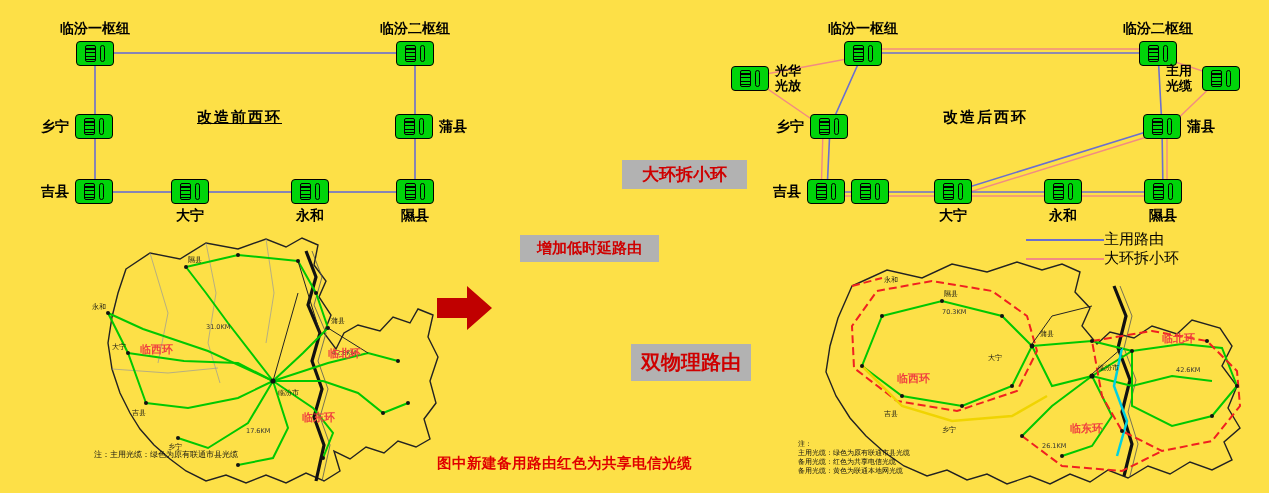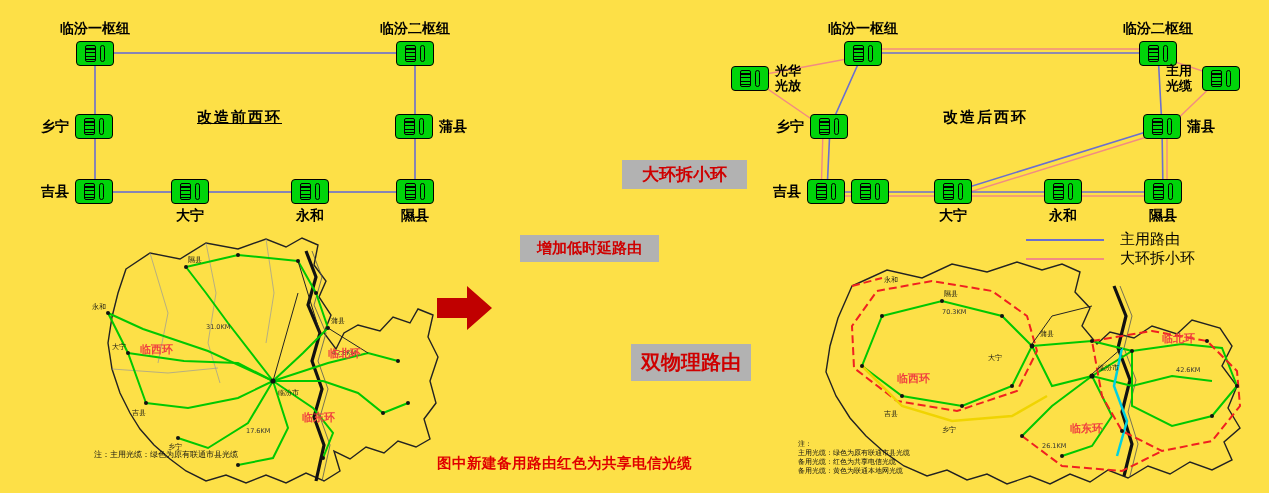--- a/index.html
+++ b/index.html
@@ -16,21 +16,21 @@
 
   .ne-icon { width:38px; height:25px; background:#00d40a; border:1.6px solid #000; border-radius:4px;
              display:flex; align-items:center; justify-content:center; gap:4px; flex:none; }
   .ne-icon .ladder { width:11px; height:17px; border:1.4px solid #000; border-radius:2px;
              background:repeating-linear-gradient(to bottom, transparent 0 2.4px, #000 2.4px 3.6px); }
   .ne-icon .bar { width:5px; height:17px; border:1.4px solid #000; border-radius:3px; }
 
   .ring-title { position:absolute; font-weight:bold; font-size:15px; letter-spacing:2px; color:#000; }
 
   .legend { position:absolute; font-size:15px; color:#000; }
-  .legend .lrow { display:flex; align-items:center; gap:16px; height:19px; }
+  .legend .lrow { display:flex; align-items:center; gap:0; height:19px; }
   .legend .swatch { width:78px; height:0; border-top:2px solid; }
 
   .tag { position:absolute; background:#b2b2b2; color:#cf0000; font-weight:bold; text-align:center; }
   .tag.t1 { left:622px; top:160px; font-size:17px; padding:3px 20px; }
   .tag.t2 { left:520px; top:235px; font-size:15px; padding:4px 17px; }
   .tag.t3 { left:592px; top:344px; font-size:20px; padding:5px 10px;margin-left:39px; }
 
   .bottom-note { position:absolute; left:437px; top:454px; color:#e00000; font-weight:bold;
                  font-size:14.5px; letter-spacing:.5px; }
 

